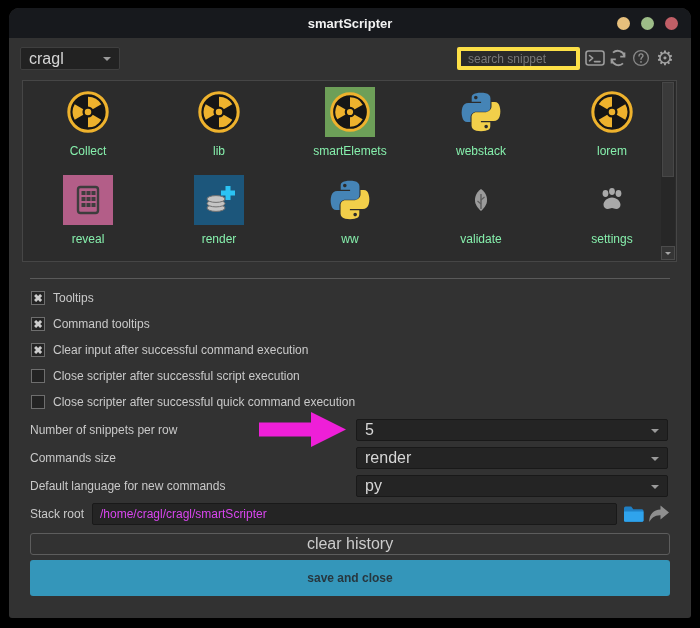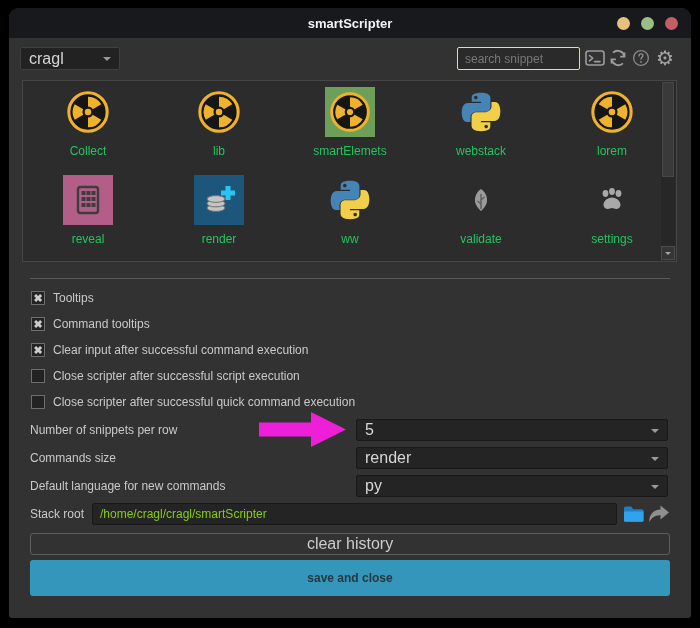--- a/index.html
+++ b/index.html
@@ -14,48 +14,48 @@
     border-radius:10px 10px 0 0;display:flex;align-items:center;justify-content:center;}
   .title{color:#f2f2f2;font-size:13px;font-weight:bold;}
   .winbtns{position:absolute;right:13px;top:9px;display:flex;gap:11px;}
   .winbtn{width:13px;height:13px;border-radius:50%;}
   
   .dd{background:#242424;border:1px solid #191919;border-radius:2px;color:#d6d6d6;
     font-size:16px;display:flex;align-items:center;padding:0 8px;position:absolute;box-sizing:border-box;}
   .dd::after{content:"";position:absolute;right:8px;top:9px;border:4px solid transparent;border-top-color:#9a9a9a;}
   .dd-profile{left:11px;top:39px;width:100px;height:23px;border-color:#3f3f3f;background:#222;}
   .search{position:absolute;left:448px;top:39px;width:123px;height:23px;box-sizing:border-box;
-    background:#2a2a2a;border:1px solid #fde047;border-radius:2px;color:#bdbdbd;
+    background:#2a2a2a;border:4px solid #fde047;border-radius:2px;color:#bdbdbd;
     font-size:12px;padding:0 7px;font-family:"Liberation Sans",sans-serif;outline:none;}
   .search::placeholder{color:#787878;}
   .tbicon{position:absolute;width:20px;height:20px;display:flex;align-items:center;justify-content:center;}
   .gear-glyph{font-size:20px;color:#a3a3a3;line-height:20px;}
   
   .panel{position:absolute;left:13px;top:72px;width:655px;height:182px;box-sizing:border-box;
     background:#2c2c2c;border:1px solid #464646;}
   .cell{position:absolute;width:130px;height:84px;display:flex;flex-direction:column;align-items:center;cursor:default;}
   .icon-box{width:50px;height:50px;display:flex;align-items:center;justify-content:center;}
-  .cell-label{margin-top:7px;font-size:12px;color:#22c55e;}
+  .cell-label{margin-top:7px;font-size:12px;color:#86efac;}
   .vscroll{position:absolute;right:1px;top:1px;bottom:1px;width:14px;background:#272727;}
   .vthumb{position:absolute;left:1px;right:1px;top:0;height:95px;background:#3a3a3a;border:1px solid #474747;box-sizing:border-box;}
   .vbtn{position:absolute;left:0;right:0;bottom:0;height:14px;background:#353535;border:1px solid #4c4c4c;
     box-sizing:border-box;display:flex;align-items:center;justify-content:center;}
   .vbtn::after{content:"";border:3px solid transparent;border-top-color:#a6a6a6;margin-top:3px;}
   
   .sep{position:absolute;left:21px;top:270px;width:640px;height:1px;background:#5a5a5a;}
   
   .chk-row{position:absolute;left:22px;display:flex;align-items:center;gap:8px;height:14px;}
   .chk-box{width:12px;height:12px;background:#232323;border:1px solid #6e6e6e;color:#cccccc;
     font-size:11px;line-height:11px;font-weight:bold;display:flex;align-items:center;justify-content:center;}
   .chk-label{font-size:12px;color:#c9c9c9;}
   
   .set-label{position:absolute;left:21px;height:22px;line-height:22px;font-size:12px;color:#c9c9c9;}
   .set-dd{left:347px;width:312px;height:22px;}
   .path-input{position:absolute;left:83px;top:495px;width:525px;height:22px;box-sizing:border-box;
-    background:#242424;border:1px solid #191919;border-radius:2px;color:#84cc16;font-size:12px;
+    background:#242424;border:1px solid #191919;border-radius:2px;color:#d946ef;font-size:12px;
     padding:8px 7px;font-family:"Liberation Sans",sans-serif;outline:none;}
   .row-icon{position:absolute;width:23px;height:20px;display:flex;align-items:center;justify-content:center;cursor:pointer;}
   .arrow-callout{position:absolute;left:250px;top:403px;width:88px;height:37px;}
   
   .btn-clear{position:absolute;left:21px;top:525px;width:640px;height:22px;box-sizing:border-box;
     background:#323232;border:1px solid #5d5d5d;border-radius:3px;color:#cccccc;font-size:16px;
     display:flex;align-items:center;justify-content:center;cursor:pointer;}
   .btn-save{position:absolute;left:21px;top:552px;width:640px;height:36px;box-sizing:border-box;
     border:none;border-radius:3px;color:#27373f;font-size:12px;font-weight:bold;
     display:flex;align-items:center;justify-content:center;cursor:pointer;}

